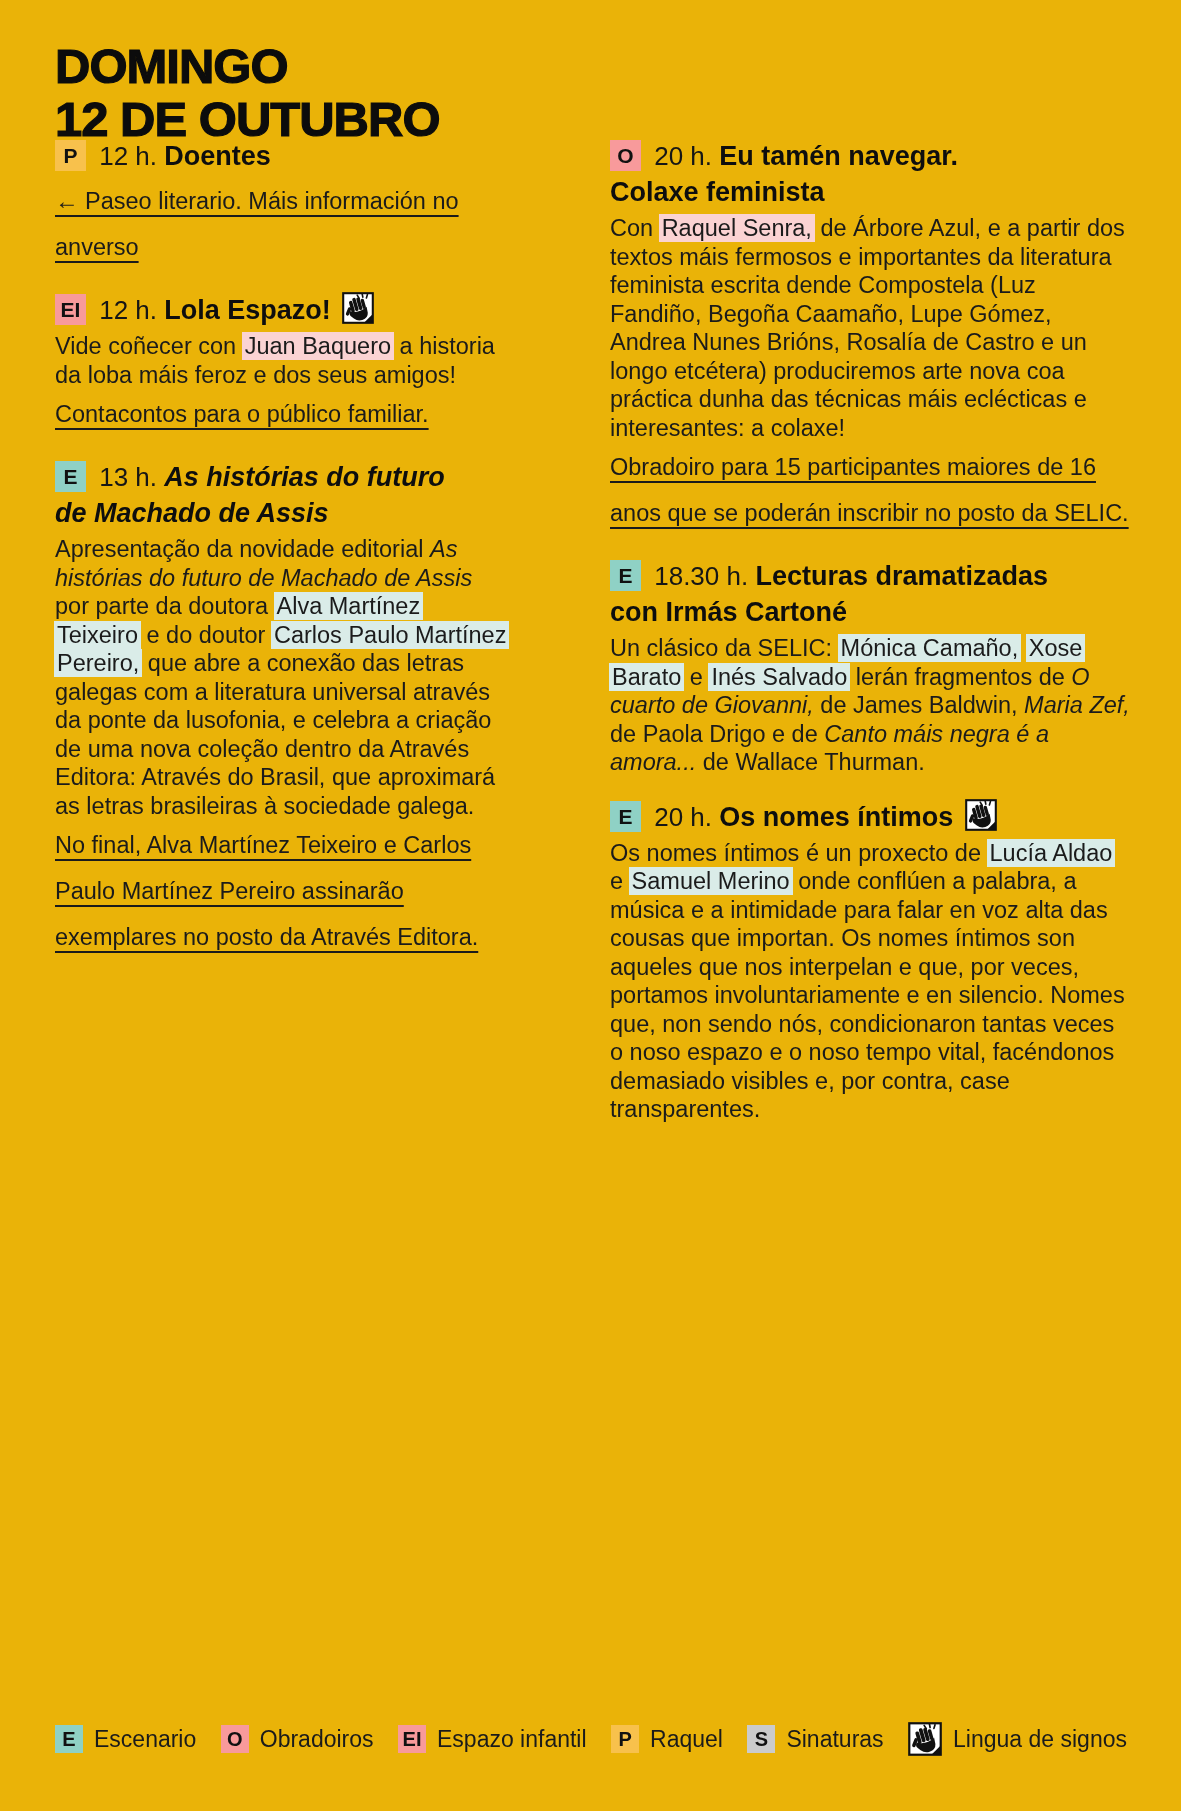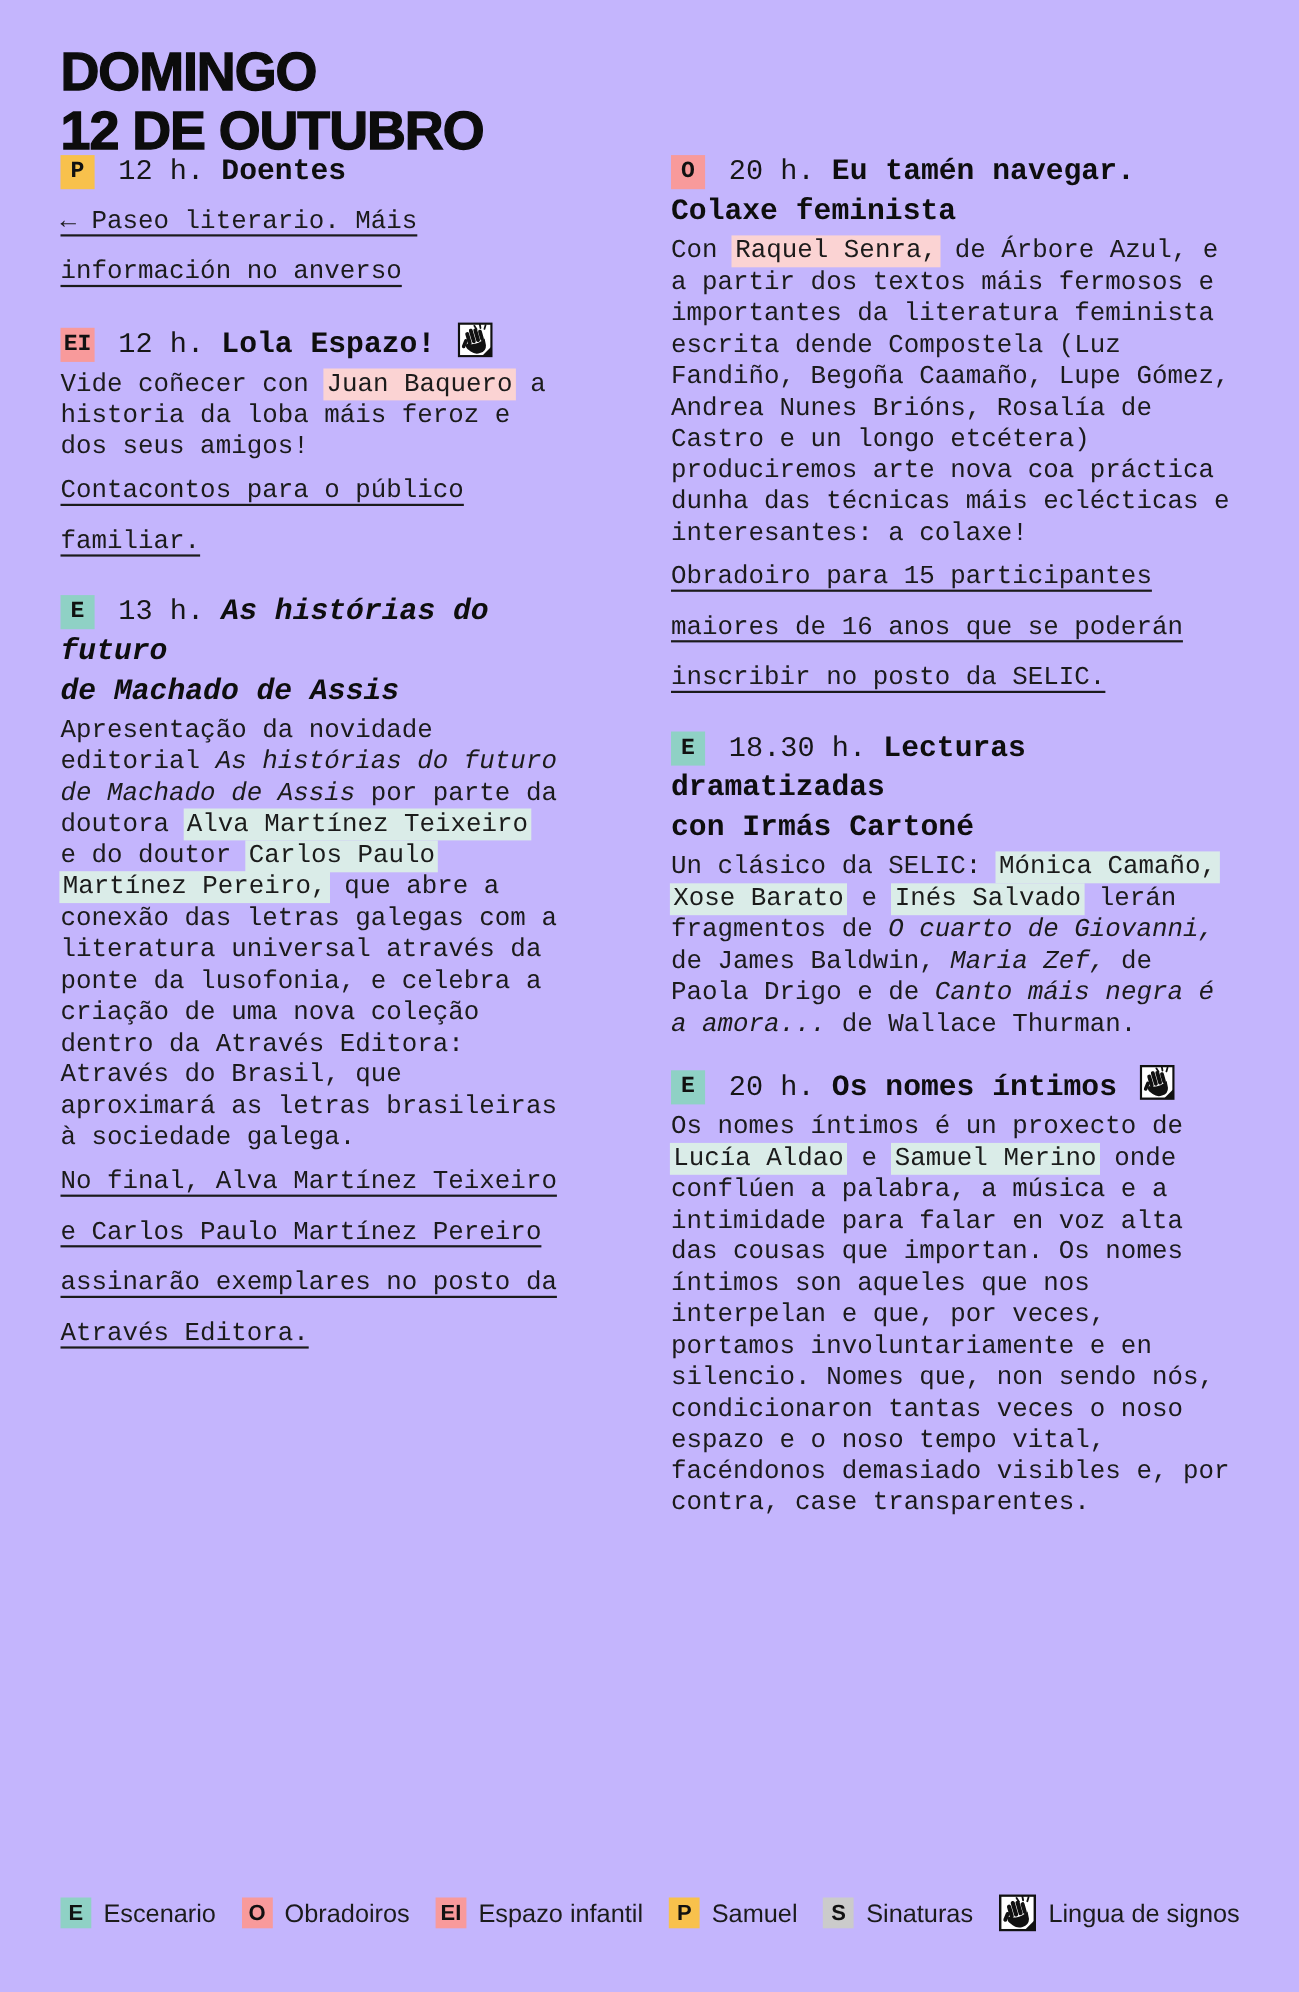--- a/index.html
+++ b/index.html
@@ -1,41 +1,41 @@
 <!DOCTYPE html>
 <html><head>
 <meta charset="utf-8">
 <style>
   html, body { margin: 0; padding: 0; background: #ffffff; }
   .page {
     position: relative;
     width: 1181px;
     height: 1811px;
-    background: #c4b5fd;
+    background: #eab308;
     font-family: "Liberation Sans", "DejaVu Sans", sans-serif;
     color: #141414;
     overflow: hidden;
   }
   .page-title {
     position: absolute;
     left: 55px;
     top: 40px;
     margin: 0;
     font-size: 49px;
     line-height: 53px;
     font-weight: 800;
     letter-spacing: -1px;
     color: #0c0c0c;
     -webkit-text-stroke: 1.2px #0c0c0c;
   }
   .col { position: absolute; top: 138px; }
   #col-left  { left: 55px;  width: 452px; }
   #col-right { left: 610px; width: 520px; }
 
-  .event { margin: 0 0 22px 0; font-family: Liberation Mono, monospace; }
+  .event { margin: 0 0 22px 0; }
   .ev-head {
     margin: 0 0 4px 0;
     font-size: 27px;
     line-height: 36px;
     white-space: pre-line;
   }
   .tag {
     display: inline-block;
     width: 31px;
     height: 31px;
@@ -179,21 +179,21 @@
       <div class="legend-item">
         <span class="tag" style="background: rgb(248, 154, 155);">O</span>
         <span>Obradoiros</span>
       </div>
       <div class="legend-item">
         <span class="tag" style="background: rgb(248, 154, 155);">EI</span>
         <span>Espazo infantil</span>
       </div>
       <div class="legend-item">
         <span class="tag" style="background: rgb(248, 193, 76);">P</span>
-        <span>Samuel</span>
+        <span>Raquel</span>
       </div>
       <div class="legend-item">
         <span class="tag" style="background: rgb(203, 203, 203);">S</span>
         <span>Sinaturas</span>
       </div>
       <div class="legend-item">
         <svg class="sign-icon" viewBox="0 0 40 40" xmlns="http://www.w3.org/2000/svg" aria-hidden="true">
     <rect x="1.5" y="1.5" width="37" height="37" fill="#ffffff" stroke="#111111" stroke-width="2.6"></rect>
     <polygon points="38.5,27.5 38.5,38.5 27.5,38.5" fill="#111111"></polygon>
     <g stroke="#111111" stroke-width="2" stroke-linecap="round">

